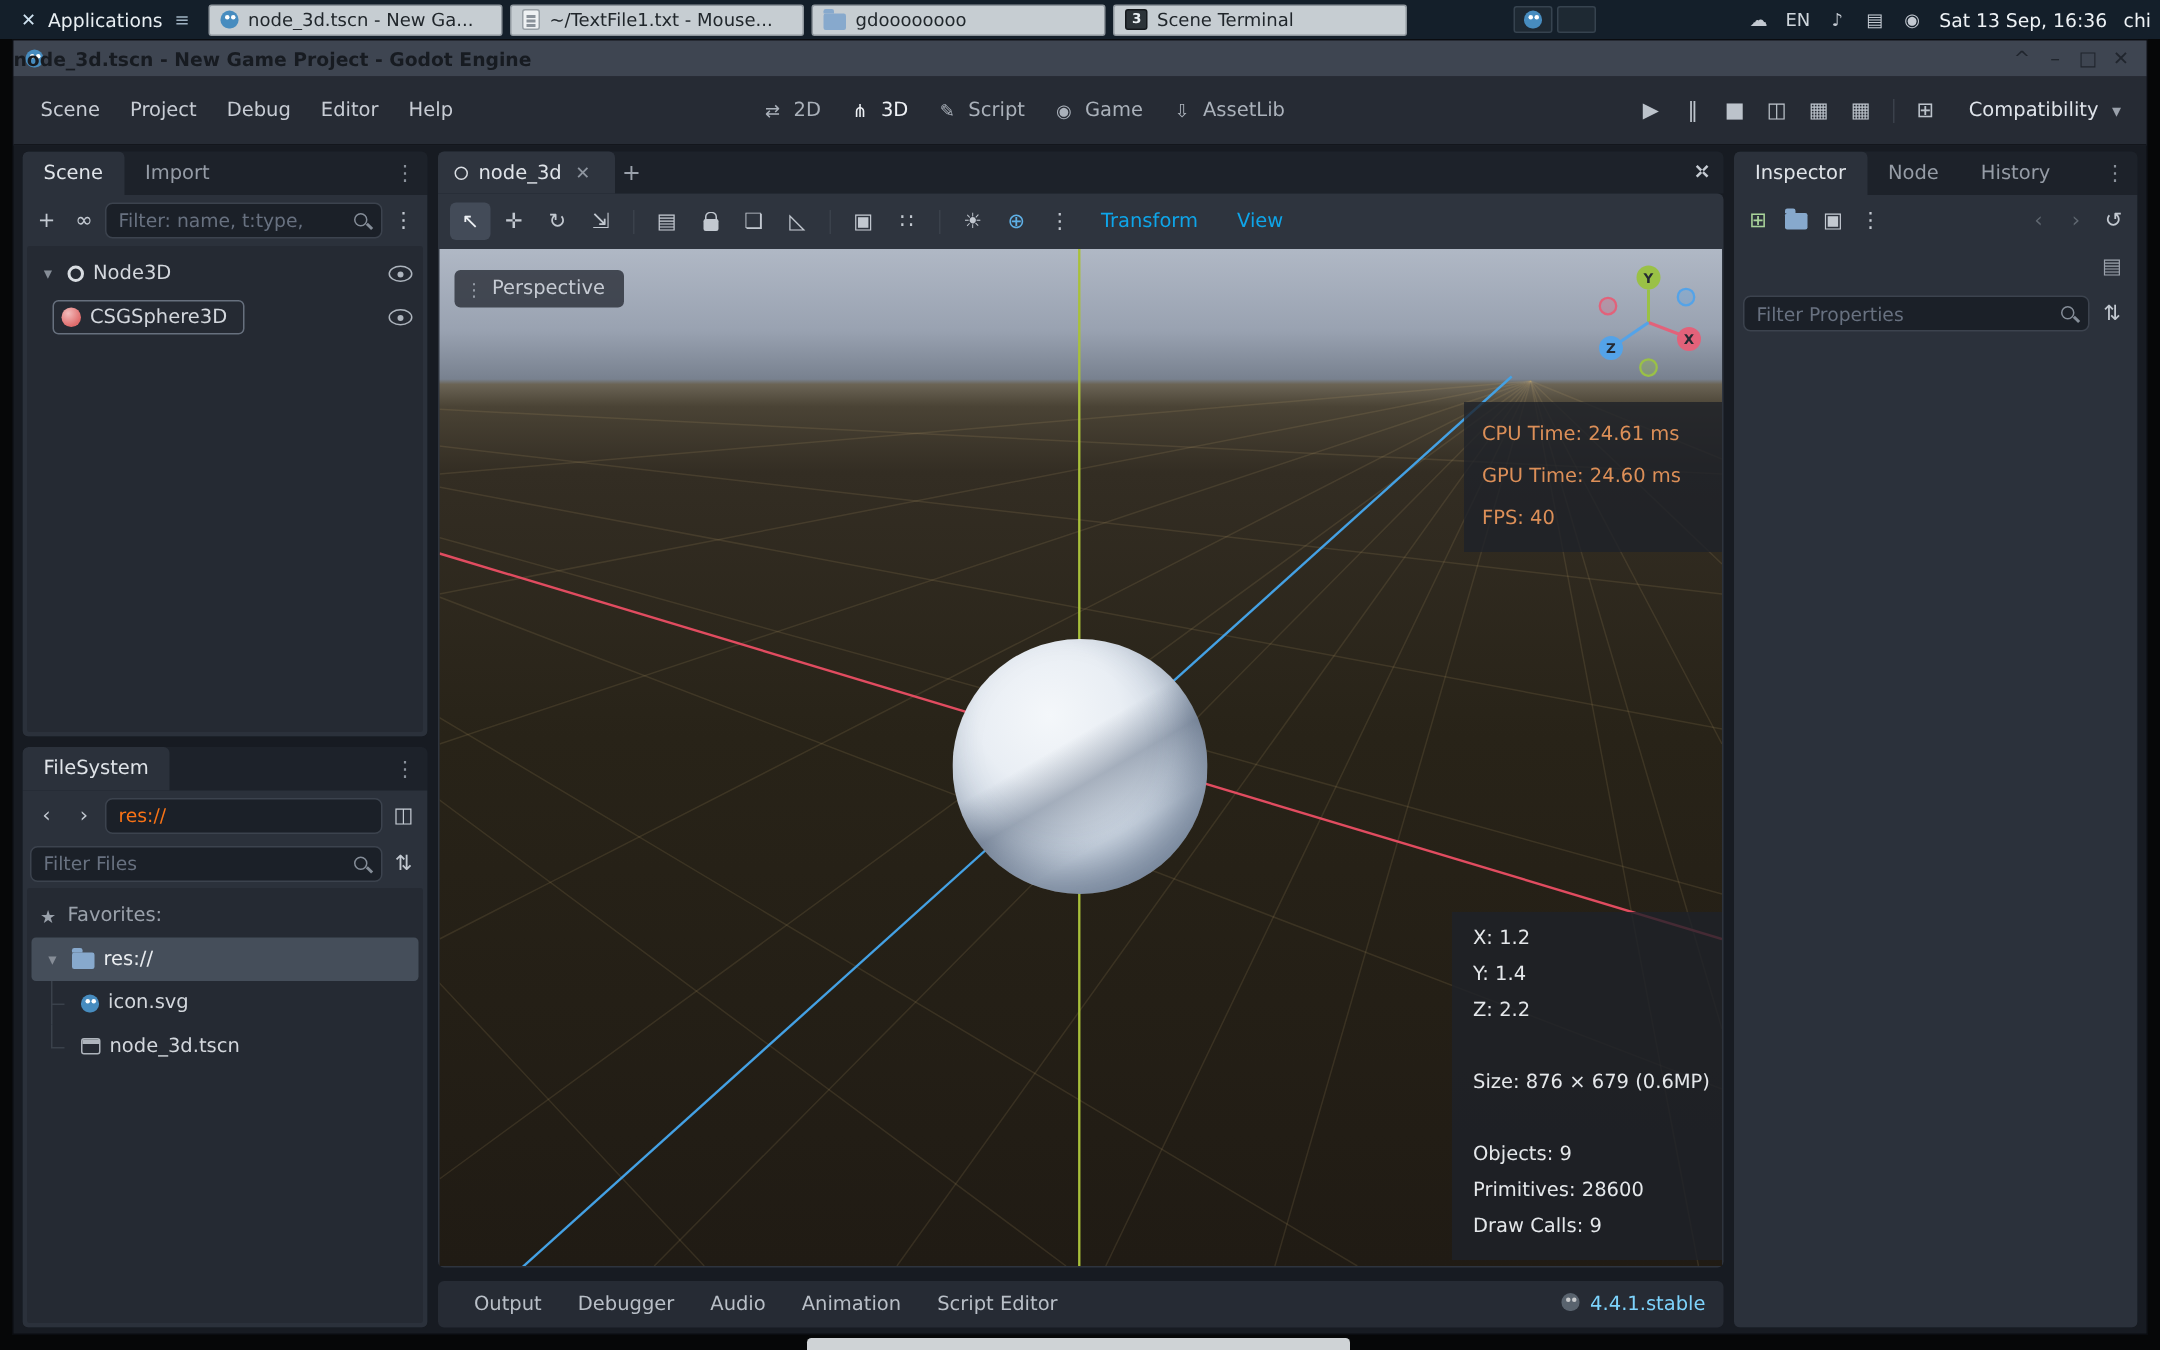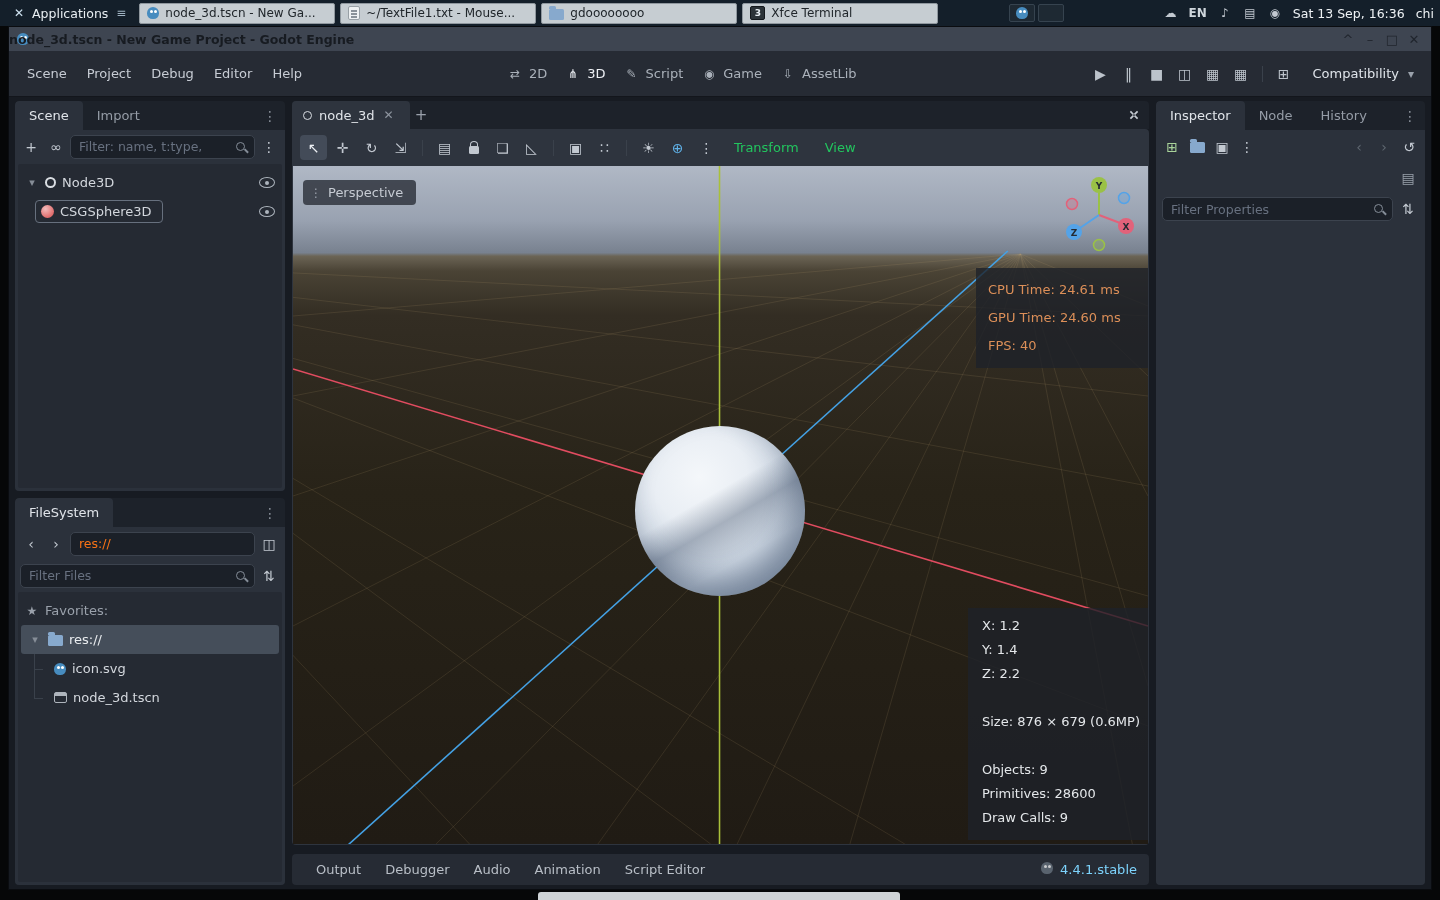--- a/index.html
+++ b/index.html
@@ -107,21 +107,21 @@
 .scenetab{background:#2e343e;border-radius:4px 4px 0 0;display:flex;align-items:center;gap:7px;
   padding:0 10px 0 11px;color:#dfe3e8;min-width:118px}
 .closex{color:#8f96a0;font-size:11px;min-width:14px}
 .addtab{color:#9aa1ab;align-self:center;font-size:15px}
 .expandvp{align-self:center;color:#c6ccd3}
 .vp-panel{flex:1;background:#2e343e;border-radius:0 4px 4px 4px;display:flex;flex-direction:column;min-height:0}
 .vp-toolbar{height:37px;display:flex;align-items:center;padding:0 8px;gap:2px;flex:none}
 .ticon{min-width:27px;height:25px;color:#c2c8d0;font-size:14px}
 .ticon.active{background:#434b58;border-radius:4px;color:#eef1f5}
 .ticon.blue{color:#5fb0e6}
-.tmenu{color:#22c55e;padding:0 12px}
+.tmenu{color:#0ea5e9;padding:0 12px}
 
 .viewport{flex:1;position:relative;overflow:hidden;margin:0 1px 1px;min-height:0;
   background:linear-gradient(180deg,#b0b8c5 0%,#99a2b1 8%,#78818f 12.8%,#6b6455 13.3%,#4a4335 15.5%,#332d23 22%,#282318 48%,#201b14 100%)}
 .vp-svg{position:absolute;inset:0;width:100%;height:100%}
 .sphere{position:absolute;left:calc(50% - 86px);top:260px;width:170px;height:170px;border-radius:50%;
   background:linear-gradient(150deg,rgba(0,0,0,0) 42%,rgba(70,86,110,.40) 55%,rgba(0,0,0,0) 72%),
   radial-gradient(circle at 38% 30%,#f4f7fa 0%,#e9eef4 30%,#ccd6e2 55%,#a5b4c6 78%,#7f93ab 100%);
   box-shadow:inset -10px -16px 26px rgba(40,55,80,.35)}
 .gizmo{position:absolute;right:4px;top:4px}
 .persp{position:absolute;left:10px;top:14px;height:25px;background:rgba(48,53,62,.85);border-radius:4px;
@@ -164,31 +164,31 @@
       <span class="tb-label">~/TextFile1.txt - Mouse...</span>
     </div>
     <div class="tb-win">
       <span class="folder"></span>
       <span class="tb-label">gdoooooooo</span>
     </div>
     <div class="tb-win">
       <span class="termicon">
           <i>3</i>
         </span>
-      <span class="tb-label">Xfce Terminal</span>
+      <span class="tb-label">Scene Terminal</span>
     </div>
     <div class="pager">
       <span class="pagerbox">
           <span class="godot tiny"></span>
         </span>
       <span class="pagerbox"></span>
     </div>
     <div class="tb-right">
       <span class="gi sm">☁</span>
-      <span style="font-weight:bold">EN</span>
+      <span style="font-weight:normal">EN</span>
       <span class="gi sm">♪</span>
       <span class="gi sm">▤</span>
       <span class="gi sm">◉</span>
       <span class="tb-clock">Sat 13 Sep, 16:36</span>
       <span class="tb-clock">chi</span>
     </div>
   </div>
 
   <div class="window">
 

